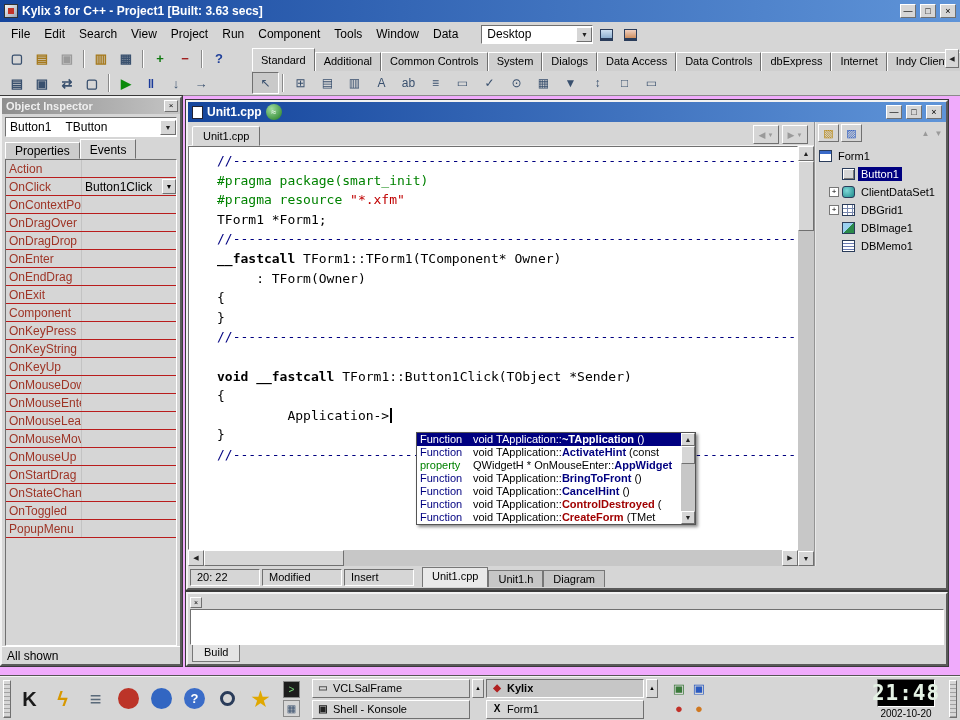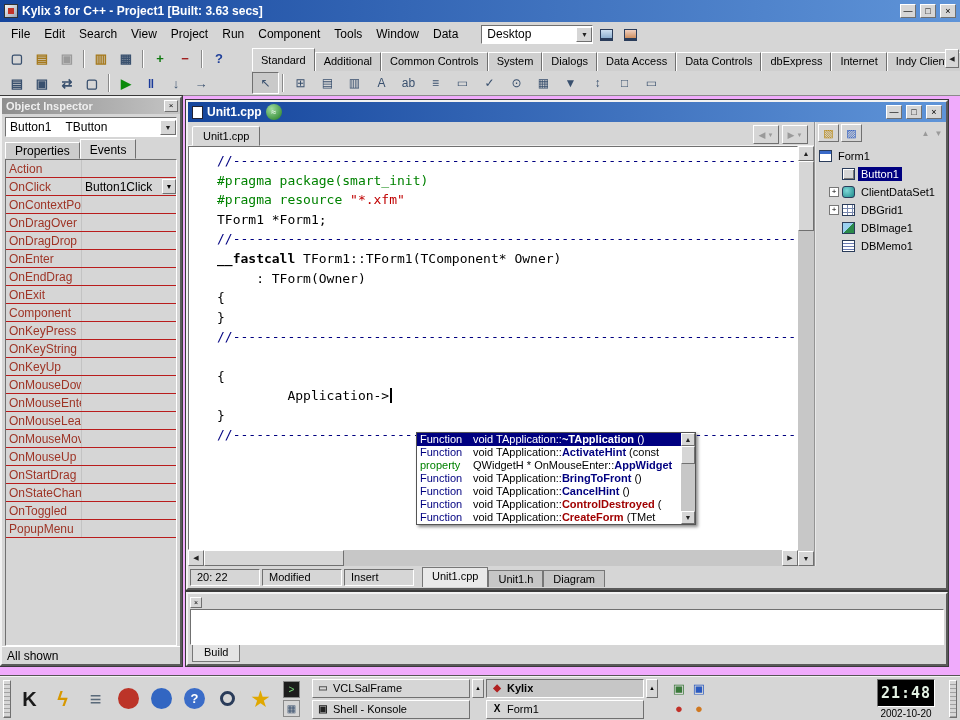--- a/index.html
+++ b/index.html
@@ -166,21 +166,21 @@
   .task.active{border-color:#707070 #fff #fff #707070;background:#c6c6c6;font-weight:bold}
   .task-icon{width:12px;flex:none;font-size:10px;font-weight:bold;line-height:1;text-align:center}
   .task-label{overflow:hidden;white-space:nowrap}
   .task-scroll{width:12px;height:19px;background:#d6d6d6;border:1px solid;border-color:#fff #707070 #707070 #fff;
     font-size:6px;display:flex;align-items:center;justify-content:center}
   .task-scroll-sp{width:12px}
   #tray{display:grid;grid-template-columns:18px 18px;grid-auto-rows:18px;gap:2px;margin-left:10px}
   .tray-icon{display:flex;align-items:center;justify-content:center;font-size:13px;line-height:1}
   #clock-col{margin-left:auto;margin-right:12px;display:flex;flex-direction:column;align-items:center}
   #clock{width:58px;height:28px;background:#000;color:#e4f2e4;font-family:"DejaVu Sans Mono",monospace;
-    font-weight:bold;font-size:15px;letter-spacing:1px;display:flex;align-items:center;justify-content:center;
+    font-weight:bold;font-size:21px;letter-spacing:1px;display:flex;align-items:center;justify-content:center;
     border:1px solid;border-color:#707070 #fff #fff #707070}
   #date{font-size:10px;margin-top:1px}
 </style>
 </head>
 <body>
 
 <div id="screen">
 
   <div id="main-top">
     <div class="titlebar">
@@ -522,20 +522,21 @@
                   <div class="code-line"><span class="seg-g">#pragma package(smart_init)</span></div>
                   <div class="code-line"><span class="seg-g">#pragma resource </span><span class="seg-s">"*.xfm"</span></div>
                   <div class="code-line"><span class="seg-t">TForm1 *Form1;</span></div>
                   <div class="code-line"><span class="seg-c">//------------------------------------------------------------------------</span></div>
                   <div class="code-line"><span class="seg-k">__fastcall</span><span class="seg-t"> TForm1::TForm1(TComponent* Owner)</span></div>
                   <div class="code-line"><span class="seg-t">     : TForm(Owner)</span></div>
                   <div class="code-line"><span class="seg-t">{</span></div>
                   <div class="code-line"><span class="seg-t">}</span></div>
                   <div class="code-line"><span class="seg-c">//------------------------------------------------------------------------</span></div>
                   <div class="code-line">&nbsp;</div>
+                  <div class="code-line"><span class="seg-k">void</span><span class="seg-t"> </span><span class="seg-k">__fastcall</span><span class="seg-t"> TForm1::Button1Click(TObject *Sender)</span></div>
                   <div class="code-line"><span class="seg-t">{</span></div>
                   <div class="code-line"><span class="seg-t">         Application-&gt;</span><span class="caret"></span></div>
                   <div class="code-line"><span class="seg-t">}</span></div>
                   <div class="code-line"><span class="seg-c">//------------------------------------------------------------------------</span></div>
                 </div>
               </div>
             <div class="scroll-h">
               <span class="sc-btn h">◀</span>
               <span class="sc-thumb h"></span>
               <span class="sc-track"></span>

